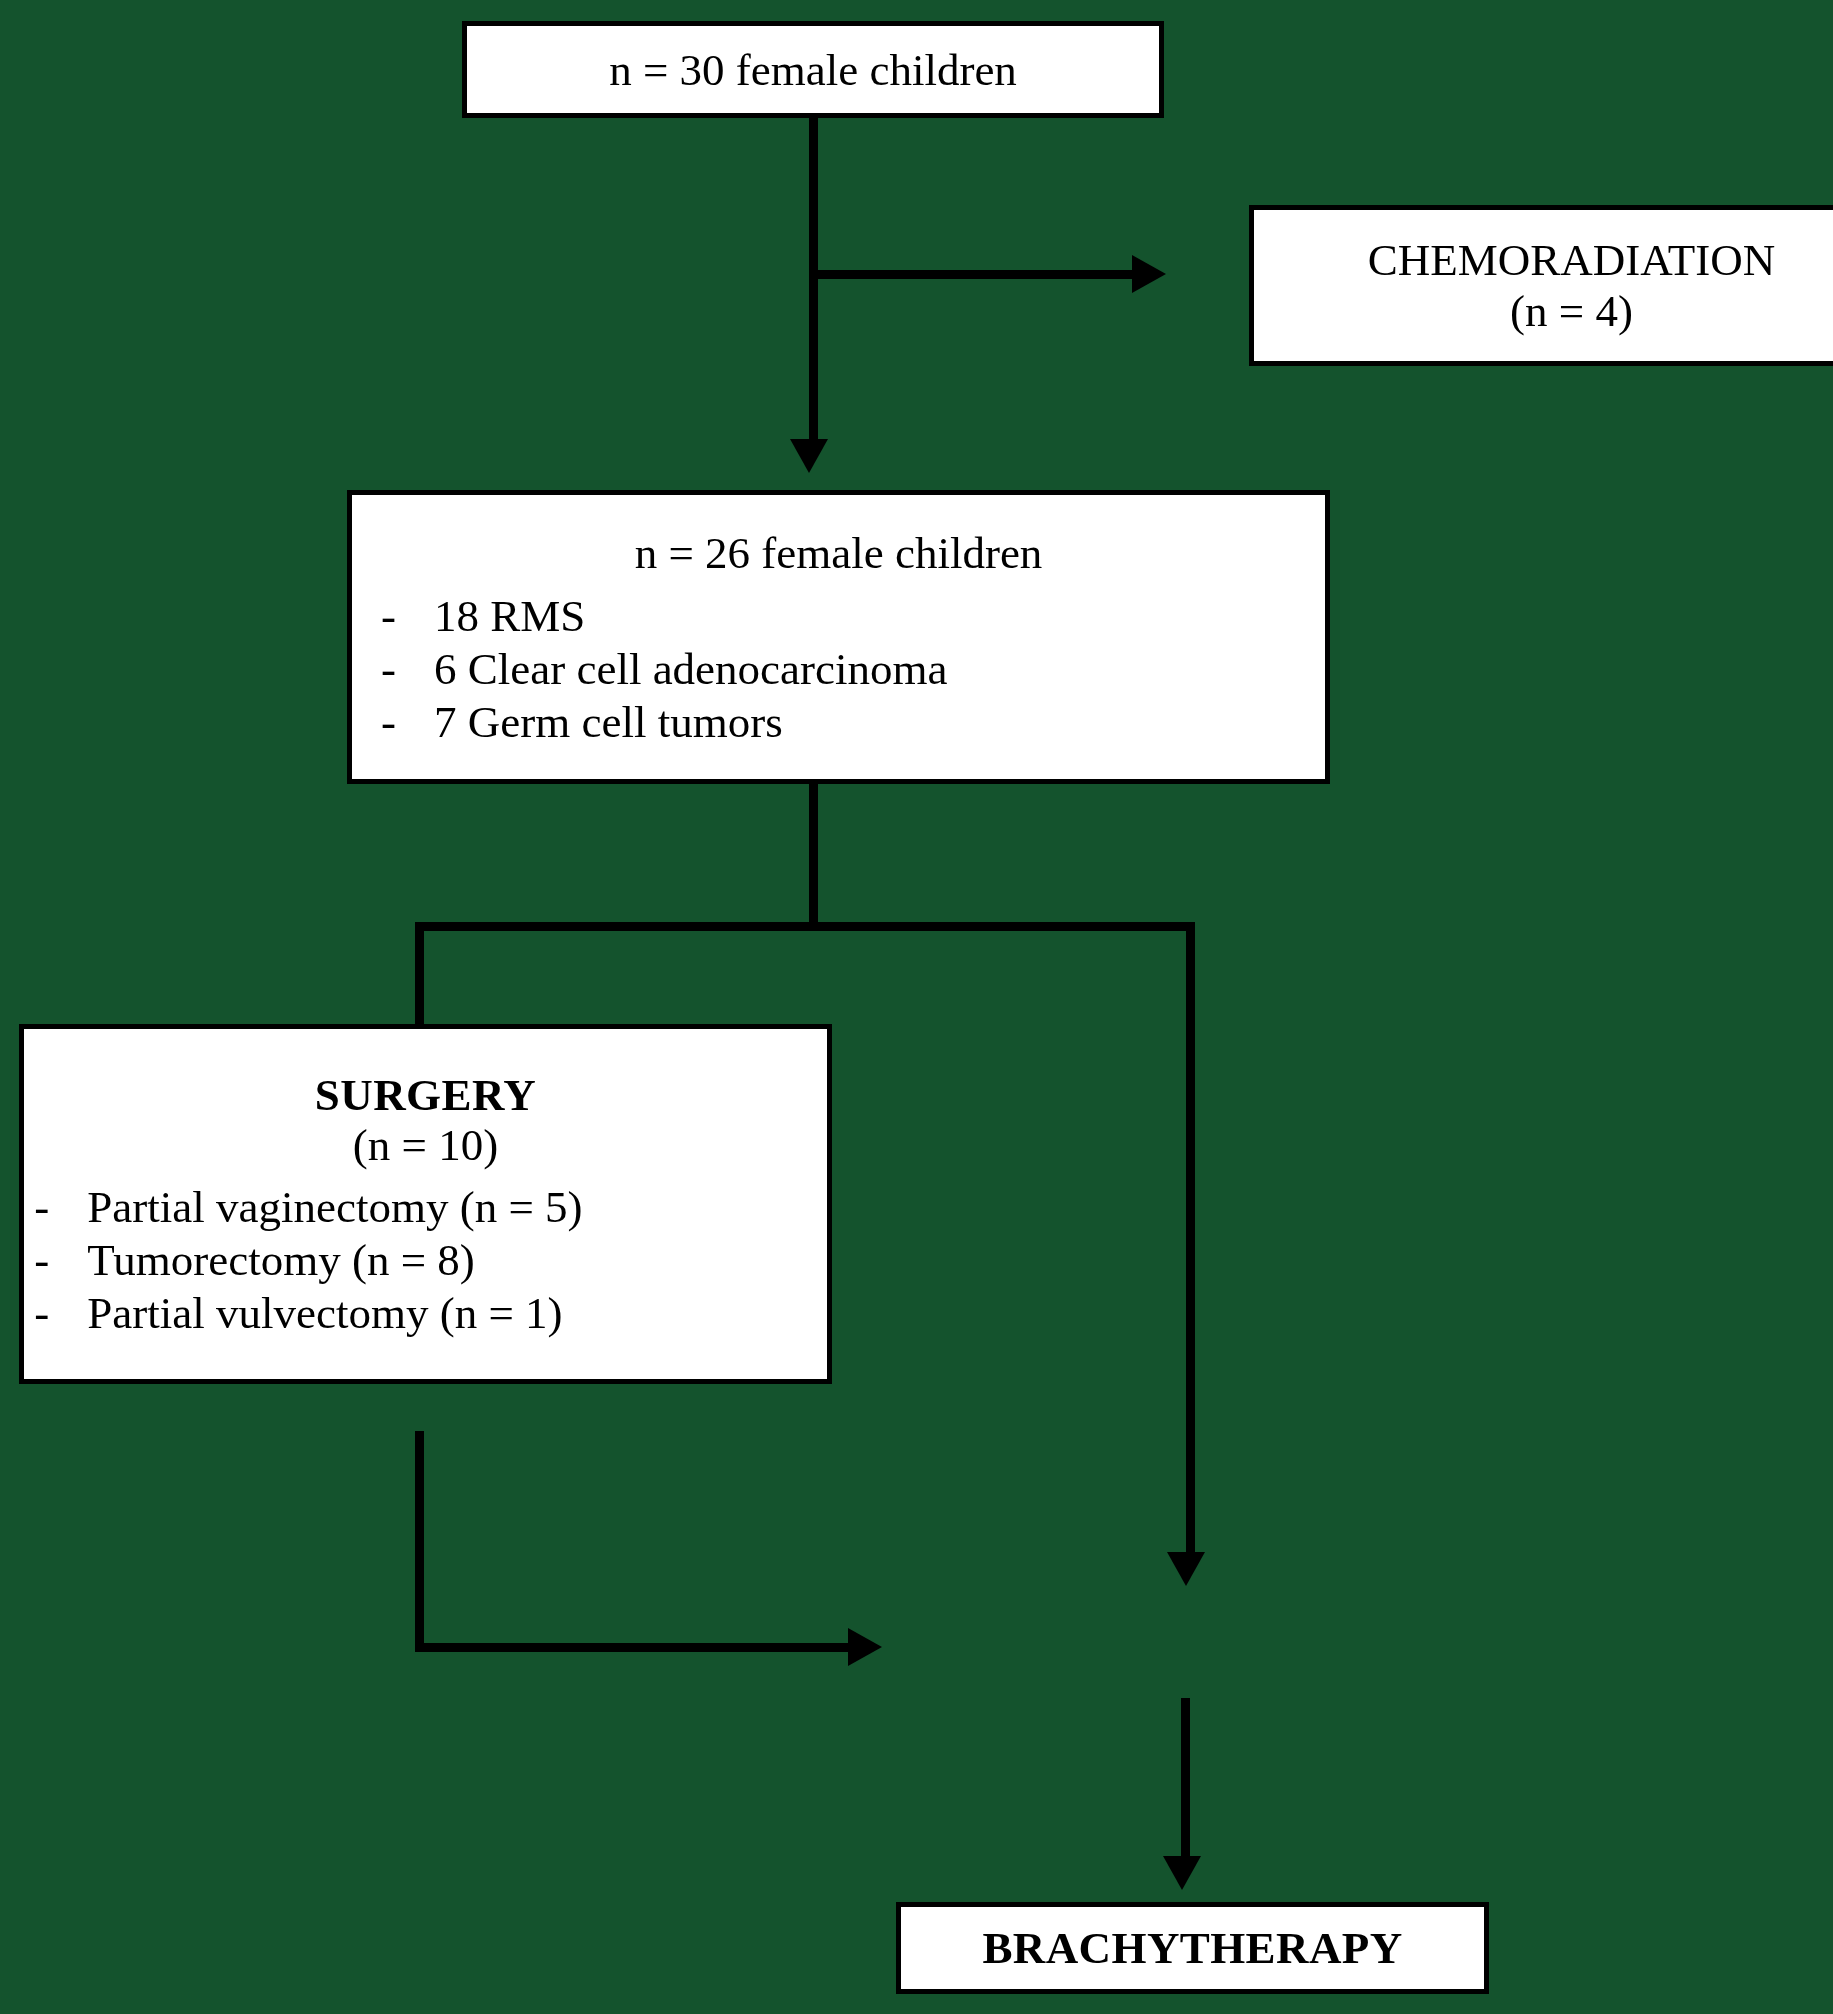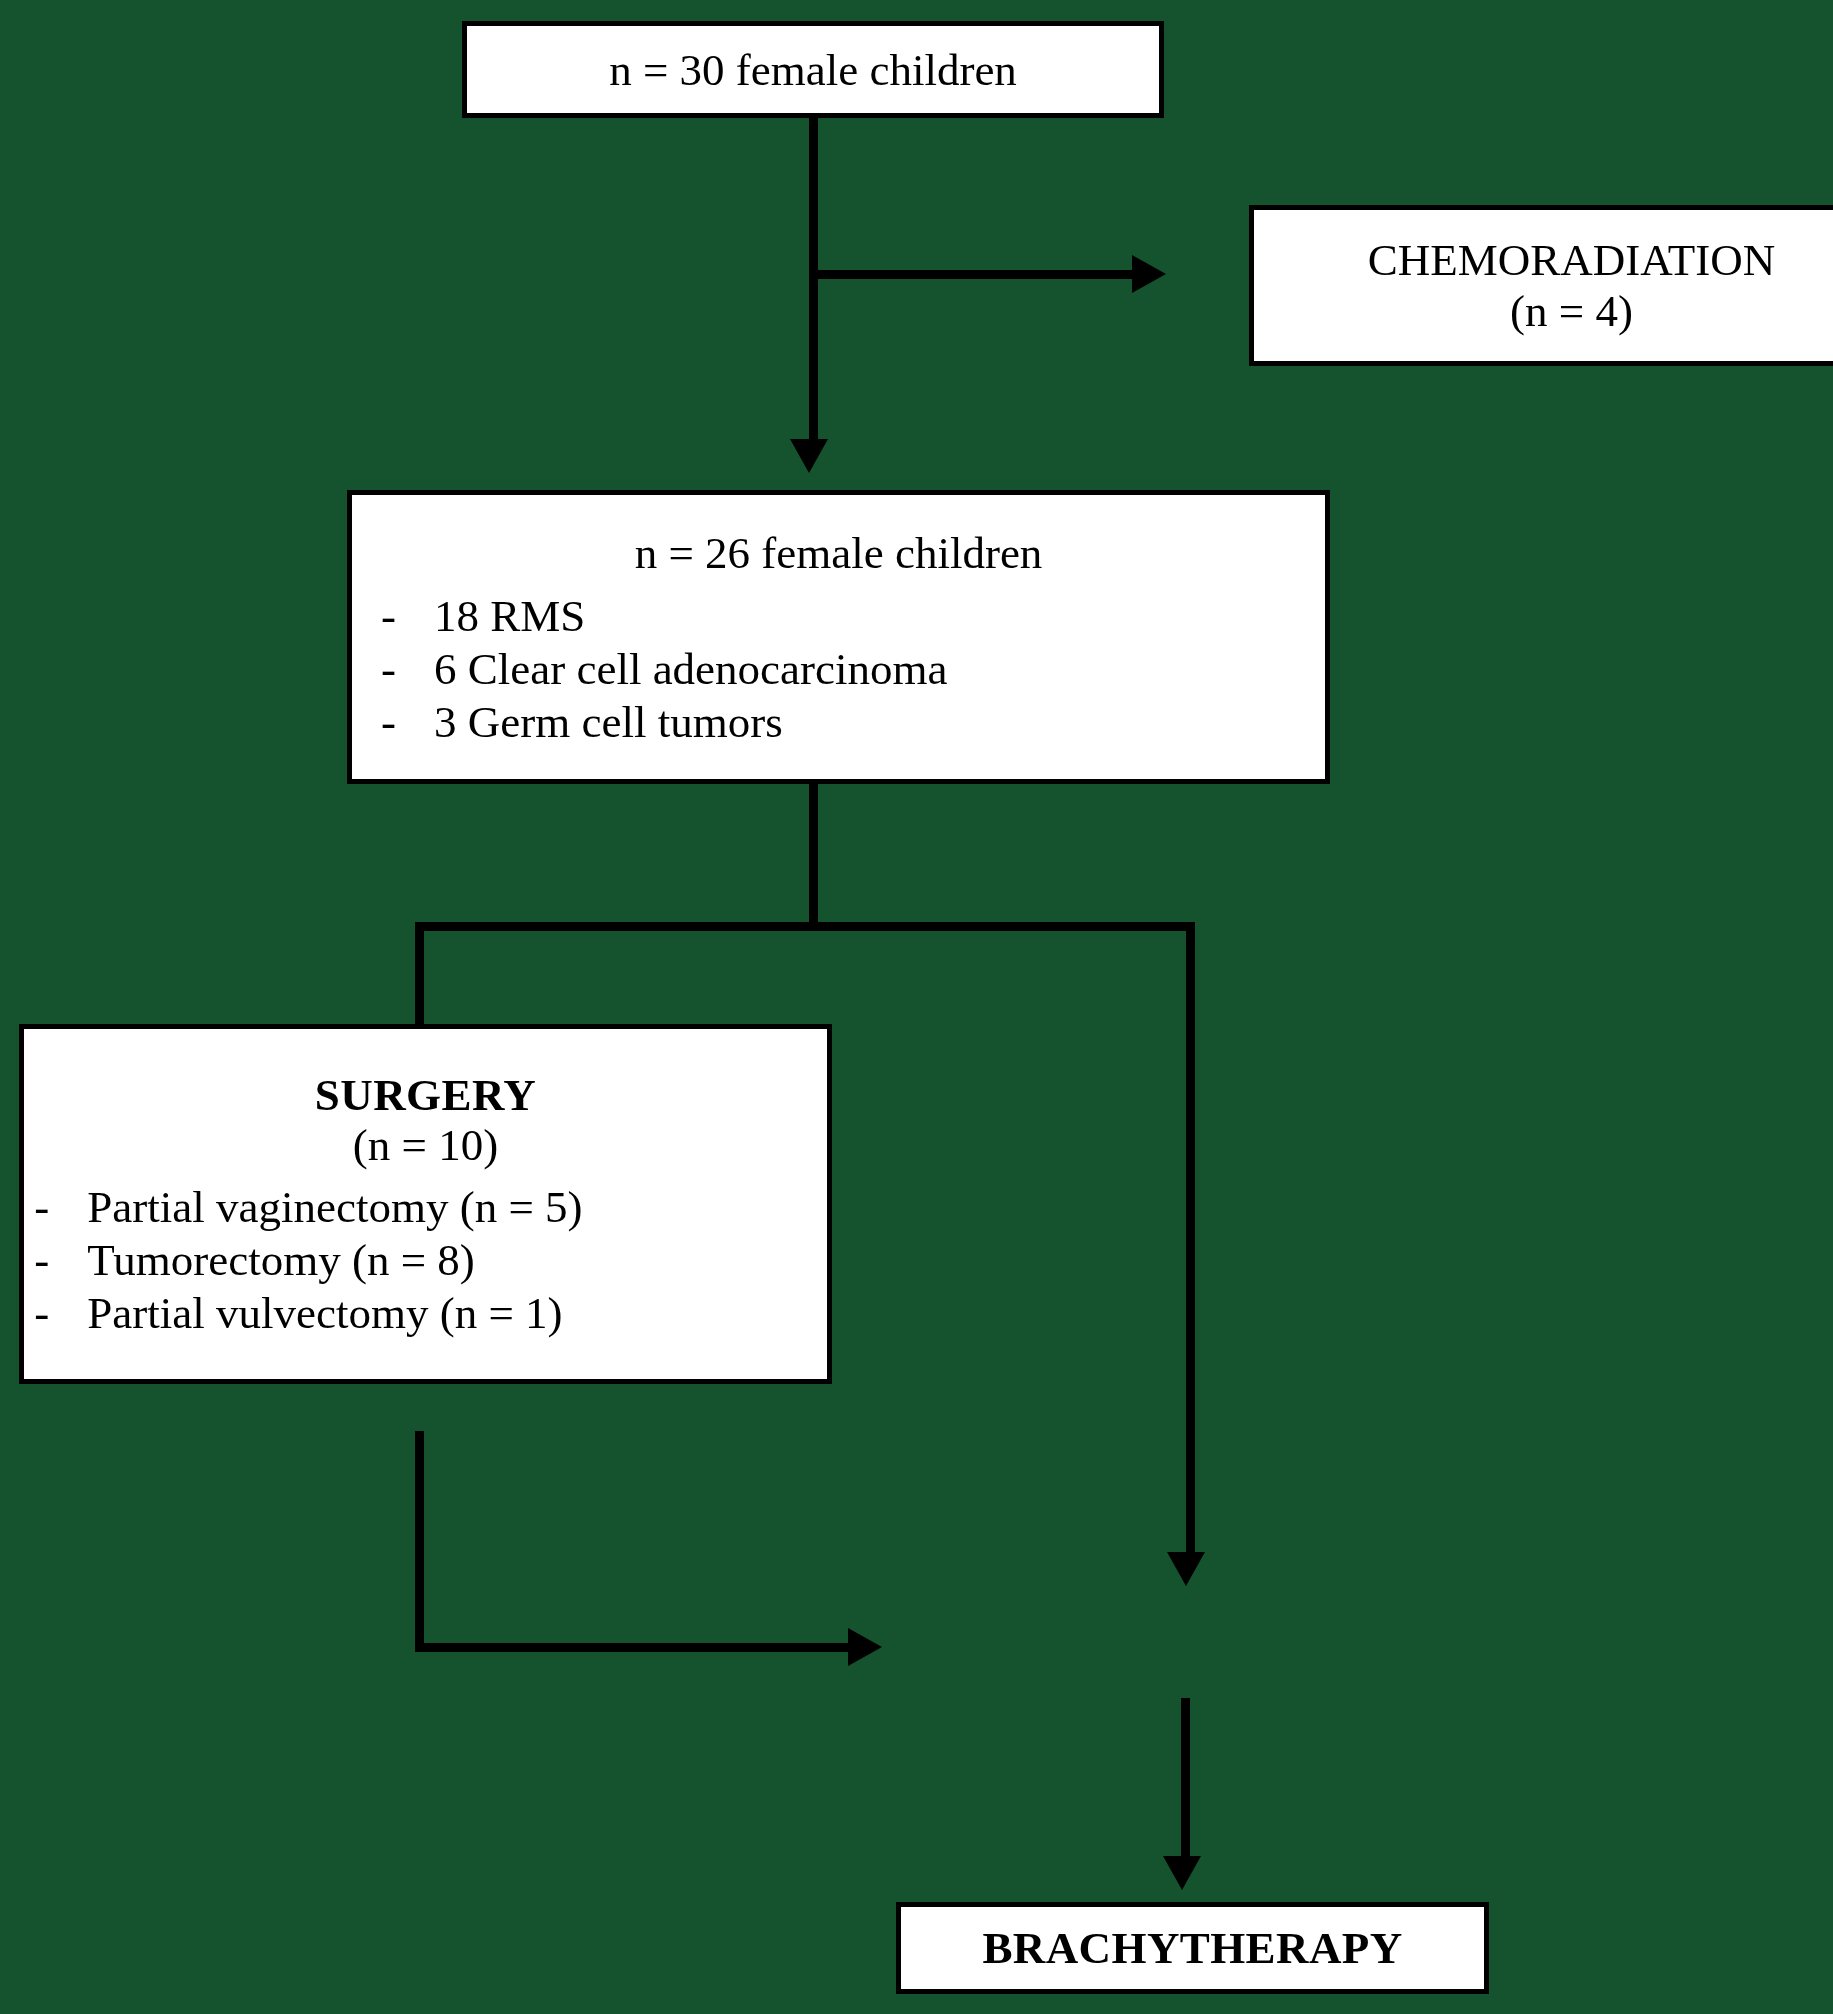--- a/index.html
+++ b/index.html
@@ -152,21 +152,21 @@
       <li class="bullet-row">
         <span class="bullet-dash">-</span>
         <span class="bullet-text">18 RMS</span>
       </li>
       <li class="bullet-row">
         <span class="bullet-dash">-</span>
         <span class="bullet-text">6 Clear cell adenocarcinoma</span>
       </li>
       <li class="bullet-row">
         <span class="bullet-dash">-</span>
-        <span class="bullet-text">3 Germ cell tumors</span>
+        <span class="bullet-text">7 Germ cell tumors</span>
       </li>
     </ul>
   </div>
 
   <div class="node" id="box-surgery">
     <div class="node-title bold">SURGERY</div>
     <div class="node-sub">(n = 10)</div>
     <ul class="bullet-list">
       <li class="bullet-row">
         <span class="bullet-dash">-</span>

